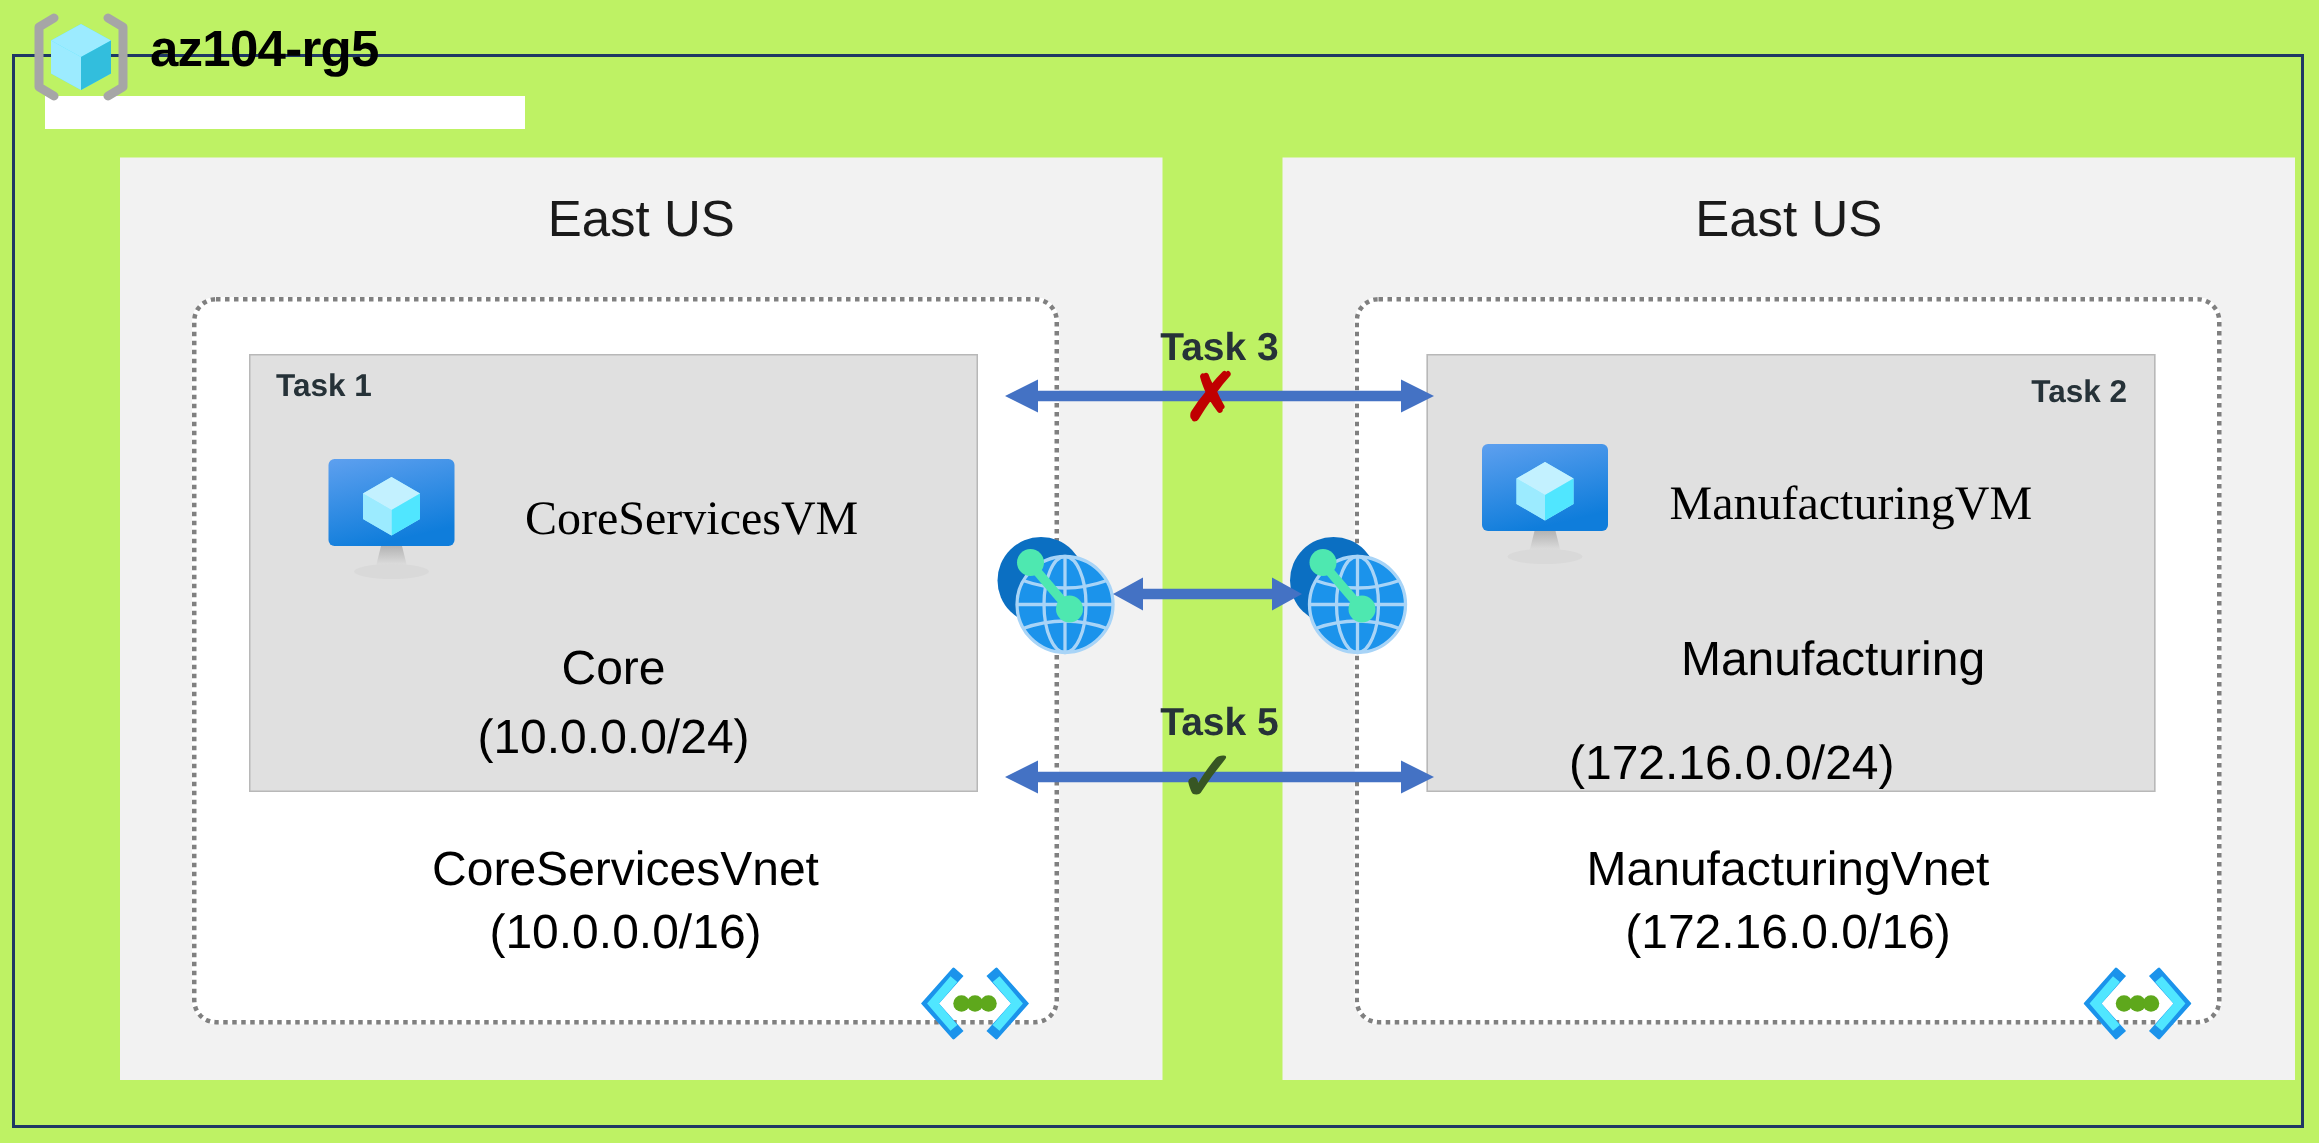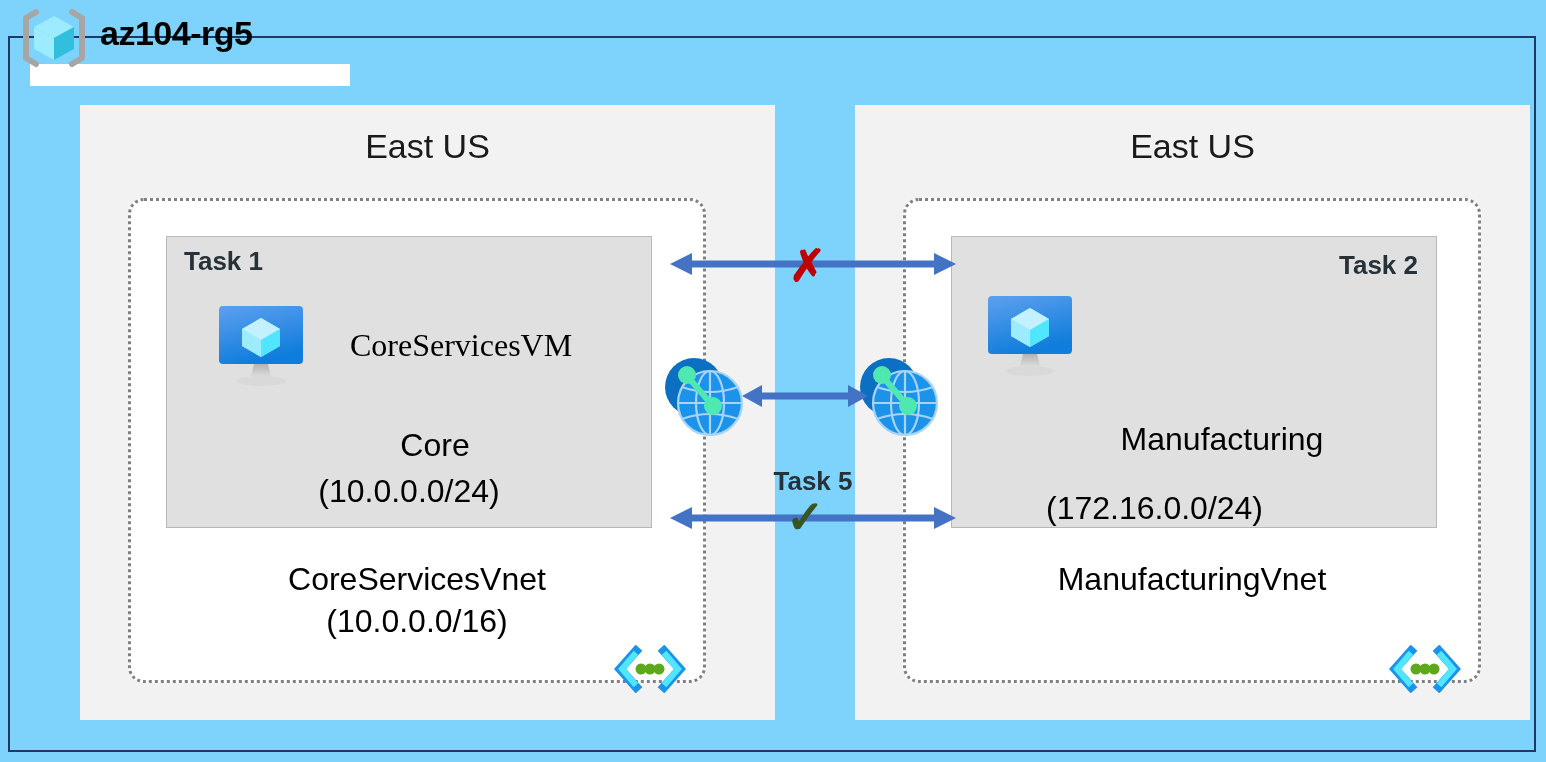--- a/index.html
+++ b/index.html
@@ -7,21 +7,21 @@
     padding: 0;
     background: #ffffff;
   }
   body {
     font-family: "Liberation Sans", sans-serif;
   }
   #canvas {
     position: relative;
     width: 1546px;
     height: 762px;
-    background: #7dd3fc;
+    background: #bef264;
     overflow: hidden;
   }
 
   
   .rg-frame {
     position: absolute;
     left: 8px;
     top: 36px;
     width: 1528px;
     height: 716px;
@@ -95,21 +95,21 @@
 
   
   .subnet-box {
     position: absolute;
     background: #e0e0e0;
     border: 1px solid #b8b8b8;
     box-sizing: border-box;
   }
   .task-tag {
     position: absolute;
-    font-size: 26px;
+    font-size: 21px;
     font-weight: bold;
     color: #263238;
     white-space: nowrap;
   }
   .subnet-name {
     position: absolute;
     left: 0;
     width: 100%;
     text-align: center;
     font-size: 32px;
@@ -223,31 +223,32 @@
         <ellipse cx="45" cy="79" rx="25" ry="5" fill="#d9d9d9"></ellipse>
         <polygon points="45,16 64,27 64,44 45,55 26,44 26,27" fill="#9cebff"></polygon>
         <polygon points="45,16 64,27 45,38 26,27" fill="#c3f1ff"></polygon>
         <polygon points="45,38 64,27 64,44 45,55" fill="#50e6ff"></polygon>
         <polygon points="26,27 45,38 45,55 26,44" fill="#9cebff"></polygon>
       </svg>
     </div>
     <div class="vm-name" style="margin-left:44px;">CoreServicesVM</div>
   </div>
 
-  <div class="subnet-name" style="left:166px; top:424px; width:486px;padding-left:26px;">Core</div>
+  <div class="subnet-name" style="left:166px; top:424px; width:486px;">Core</div>
   <div class="subnet-name" style="left:166px; top:470px; width:486px;">(10.0.0.0/24)</div>
 
   <div class="region-box" style="left:855px; top:105px; width:675px; height:615px;">
     <div class="region-label">East US</div>
   </div>
 
   <div class="vnet-box" style="left:903px; top:198px; width:578px; height:485px;">
   </div>
 
   <div class="vnet-label" style="left:903px; top:558px; width:578px;">ManufacturingVnet</div>
+  <div class="vnet-label" style="left:903px; top:600px; width:578px;">(172.16.0.0/16)</div>
 
   <div class="subnet-corner-icon" style="left:1389px; top:645px;">
     <svg viewBox="0 0 72 48" width="72" height="48">
       <path d="M22 6 L6 24 L22 42" fill="none" stroke="#1b93eb" stroke-width="9" stroke-linecap="square"></path>
       <path d="M20 10 L8 24 L20 38" fill="none" stroke="#50e6ff" stroke-width="6" stroke-linecap="square"></path>
       <path d="M50 6 L66 24 L50 42" fill="none" stroke="#1b93eb" stroke-width="9" stroke-linecap="square"></path>
       <path d="M52 10 L64 24 L52 38" fill="none" stroke="#50e6ff" stroke-width="6" stroke-linecap="square"></path>
       <circle cx="27" cy="24" r="5.5" fill="#5ea81c"></circle>
       <circle cx="36" cy="24" r="5.5" fill="#5ea81c"></circle>
       <circle cx="45" cy="24" r="5.5" fill="#5ea81c"></circle>
@@ -273,32 +274,34 @@
         </defs>
         <rect x="3" y="4" width="84" height="58" rx="4" fill="url(#vmScreenR)"></rect>
         <path d="M38 62 L52 62 L56 78 L34 78 Z" fill="url(#vmStandR)"></path>
         <ellipse cx="45" cy="79" rx="25" ry="5" fill="#d9d9d9"></ellipse>
         <polygon points="45,16 64,27 64,44 45,55 26,44 26,27" fill="#9cebff"></polygon>
         <polygon points="45,16 64,27 45,38 26,27" fill="#c3f1ff"></polygon>
         <polygon points="45,38 64,27 64,44 45,55" fill="#50e6ff"></polygon>
         <polygon points="26,27 45,38 45,55 26,44" fill="#9cebff"></polygon>
       </svg>
     </div>
+    <div class="vm-name" style="margin-left:38px;">ManufacturingVM</div>
   </div>
 
   <div class="subnet-name" style="left:951px; top:418px; width:486px;margin-left:28px;">Manufacturing</div>
   <div class="subnet-name" style="left:951px; top:487px; width:407px;">(172.16.0.0/24)</div>
 
   <div class="arrow-line" style="left:668px; top:248px; width:290px; height:32px;">
     <svg viewBox="0 0 290 32" width="290" height="32">
       <line x1="22" y1="16" x2="268" y2="16" stroke="#4472c4" stroke-width="7"></line>
       <polygon points="2,16 24,5 24,27" fill="#4472c4"></polygon>
       <polygon points="288,16 266,5 266,27" fill="#4472c4"></polygon>
     </svg>
   </div>
+  <div class="task-caption" style="left:668px; top:216px; width:290px;">Task 3</div>
   <div class="marker marker-x" style="left:789px; top:244px;">✗</div>
 
   <div class="globe-icon" style="left:660px; top:353px;">
     <svg viewBox="0 0 86 86" width="86" height="86">
       <circle cx="34" cy="34" r="29" fill="#0b6fc2"></circle>
       <circle cx="50" cy="50" r="32" fill="#1b93eb"></circle>
       <g fill="none" stroke="#a8d4f7" stroke-width="2.2">
         <circle cx="50" cy="50" r="32"></circle>
         <ellipse cx="50" cy="50" rx="14" ry="32"></ellipse>
         <line x1="18" y1="50" x2="82" y2="50"></line>

